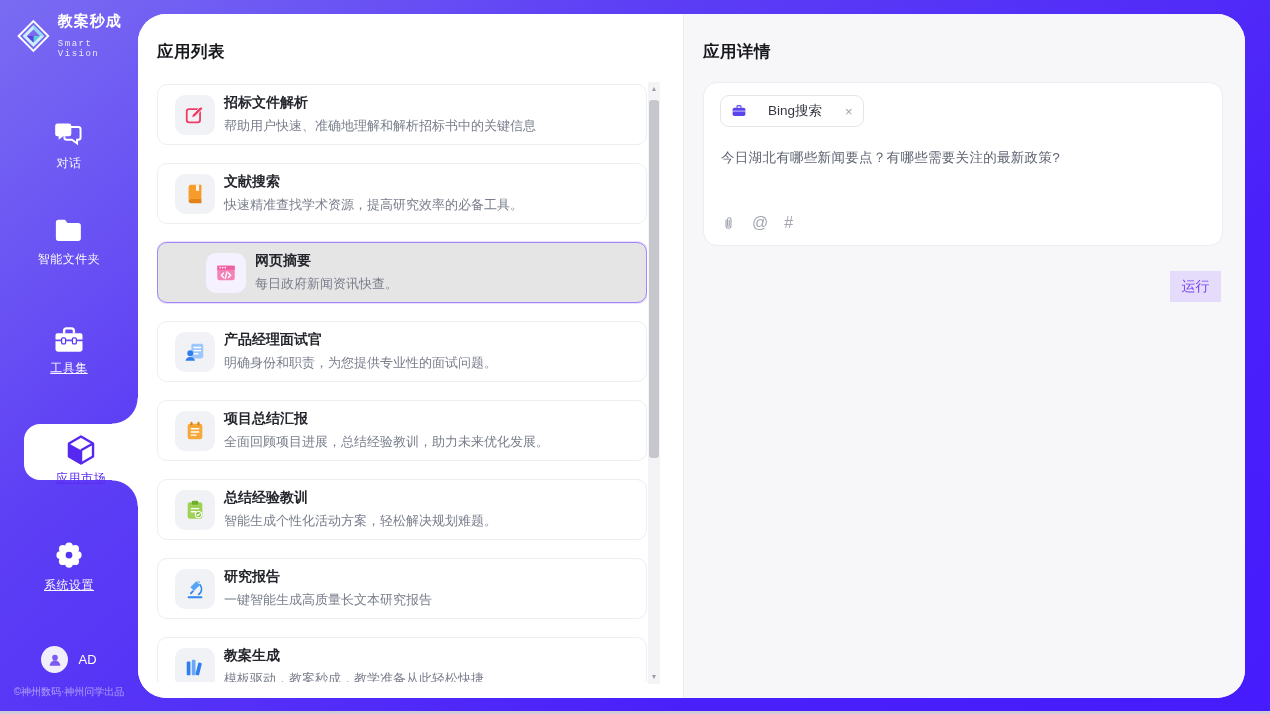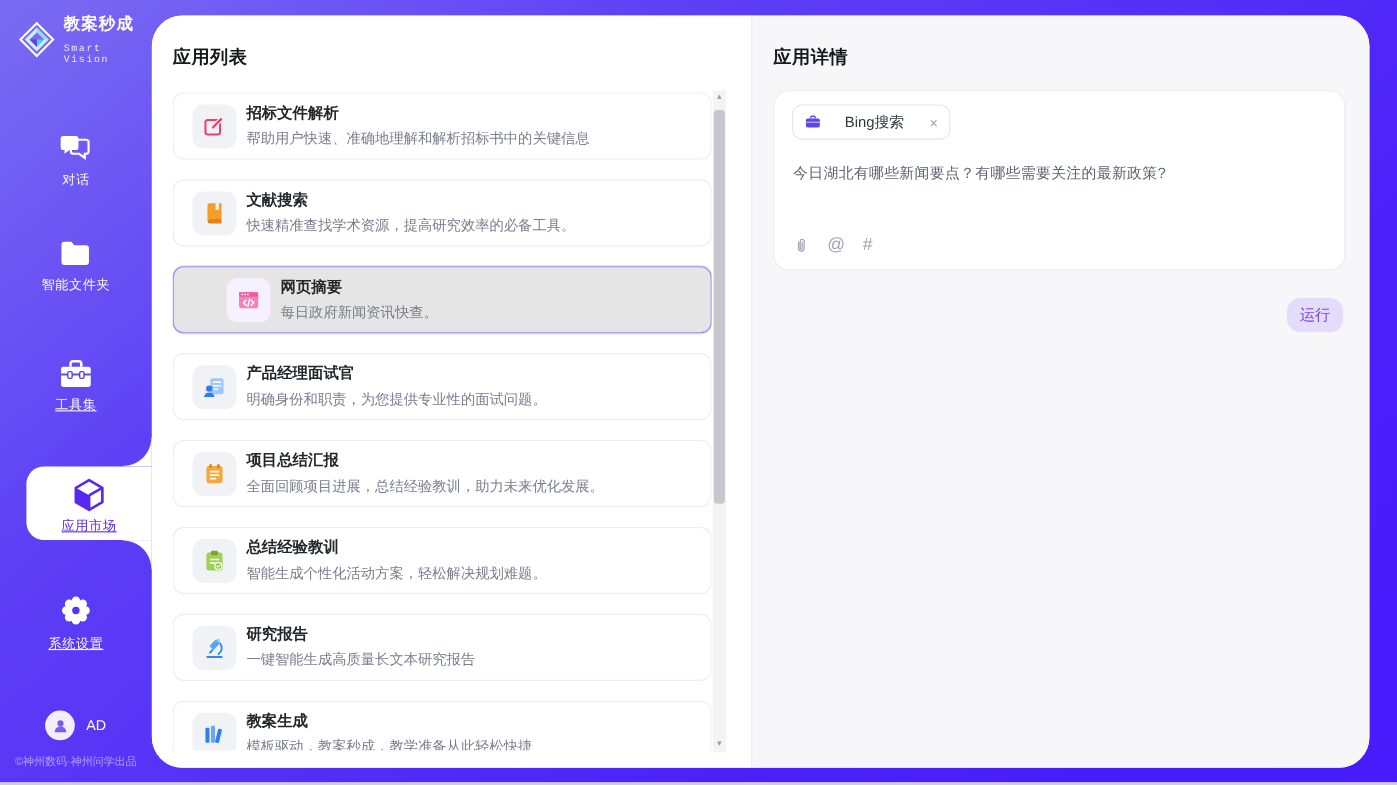--- a/index.html
+++ b/index.html
@@ -15,21 +15,21 @@
   
   .sidebar { position:absolute; left:0; top:0; width:138px; height:711px; }
   .logo { position:absolute; left:16px; top:12px; display:flex; align-items:center; gap:7px; }
   .logo-txt .t { color:#fff; font-size:15px; font-weight:700; letter-spacing:1px; }
   .logo-txt .s { color:rgba(255,255,255,.85); font-size:9px; letter-spacing:1.5px; margin-top:8px;font-family:Liberation Mono, monospace; }
   .nav-item { position:absolute; left:0; width:138px; text-align:center; cursor:pointer; }
   .nav-item svg { display:block; margin:0 auto; }
   .nav-label { color:rgba(255,255,255,.96); font-size:12px; margin-top:7px; letter-spacing:.5px; }
   .nav-label.u { text-decoration:underline; }
   .nav-item.active {
-    left:24px; width:114px; height:67px; background:#fff;
+    left:24px; width:114px; height:56px; background:#fff;
     border-radius:16px 0 0 16px; padding-top:9px;
   }
   .nav-item.active .nav-label { color:#5b2cf3; margin-top:3px; }
   .corner { position:absolute; right:0; width:26px; height:26px; pointer-events:none; }
   .corner.top { top:-26px; background:radial-gradient(circle 26px at 0 0, rgba(0,0,0,0) 25px, #fff 26px); }
   .corner.bot { bottom:-26px; background:radial-gradient(circle 26px at 0 100%, rgba(0,0,0,0) 25px, #fff 26px); }
   .user { position:absolute; left:0; top:646px; width:138px; display:flex; align-items:center; justify-content:center; gap:10px; }
   .avatar { width:27px; height:27px; border-radius:50%; background:#f2effd; display:flex; align-items:center; justify-content:center; }
   .user-name { color:#fff; font-size:13px; }
   .side-footer { position:absolute; bottom:12px; left:0; width:138px; text-align:center; color:rgba(255,255,255,.5); font-size:10px; }
@@ -69,21 +69,21 @@
     position:absolute; left:16px; top:12px; height:32px; display:inline-flex; align-items:center;
     gap:21px; padding:0 10px; border:1px solid #e4e5eb; border-radius:9px; background:#fff; cursor:default;
   }
   .tag-label { font-size:13.5px; color:#34373f; }
   .tag-x { font-size:13px; color:#9ba1aa; margin-left:2px; cursor:pointer; }
   .prompt { position:absolute; left:17px; top:66px; right:16px; font-size:13.5px; color:#5d6370; letter-spacing:.3px; }
   .tools { position:absolute; left:17px; bottom:13px; display:flex; align-items:center; gap:16px; color:#a0a5af; }
   .tools .sym { font-size:16px; cursor:pointer; }
   .run {
     position:absolute; right:24px; top:257px; width:51px; height:31px;
-    background:#e5dcfc; color:#7b45f0; font-size:14px; border:none; border-radius:12px;
+    background:#e5dcfc; color:#7b45f0; font-size:14px; border:none; border-radius:0;
     font-family:inherit; cursor:pointer;
   }
 </style>
 </head>
 <body>
 
 <div class="frame">
 
   <aside class="sidebar">
 

